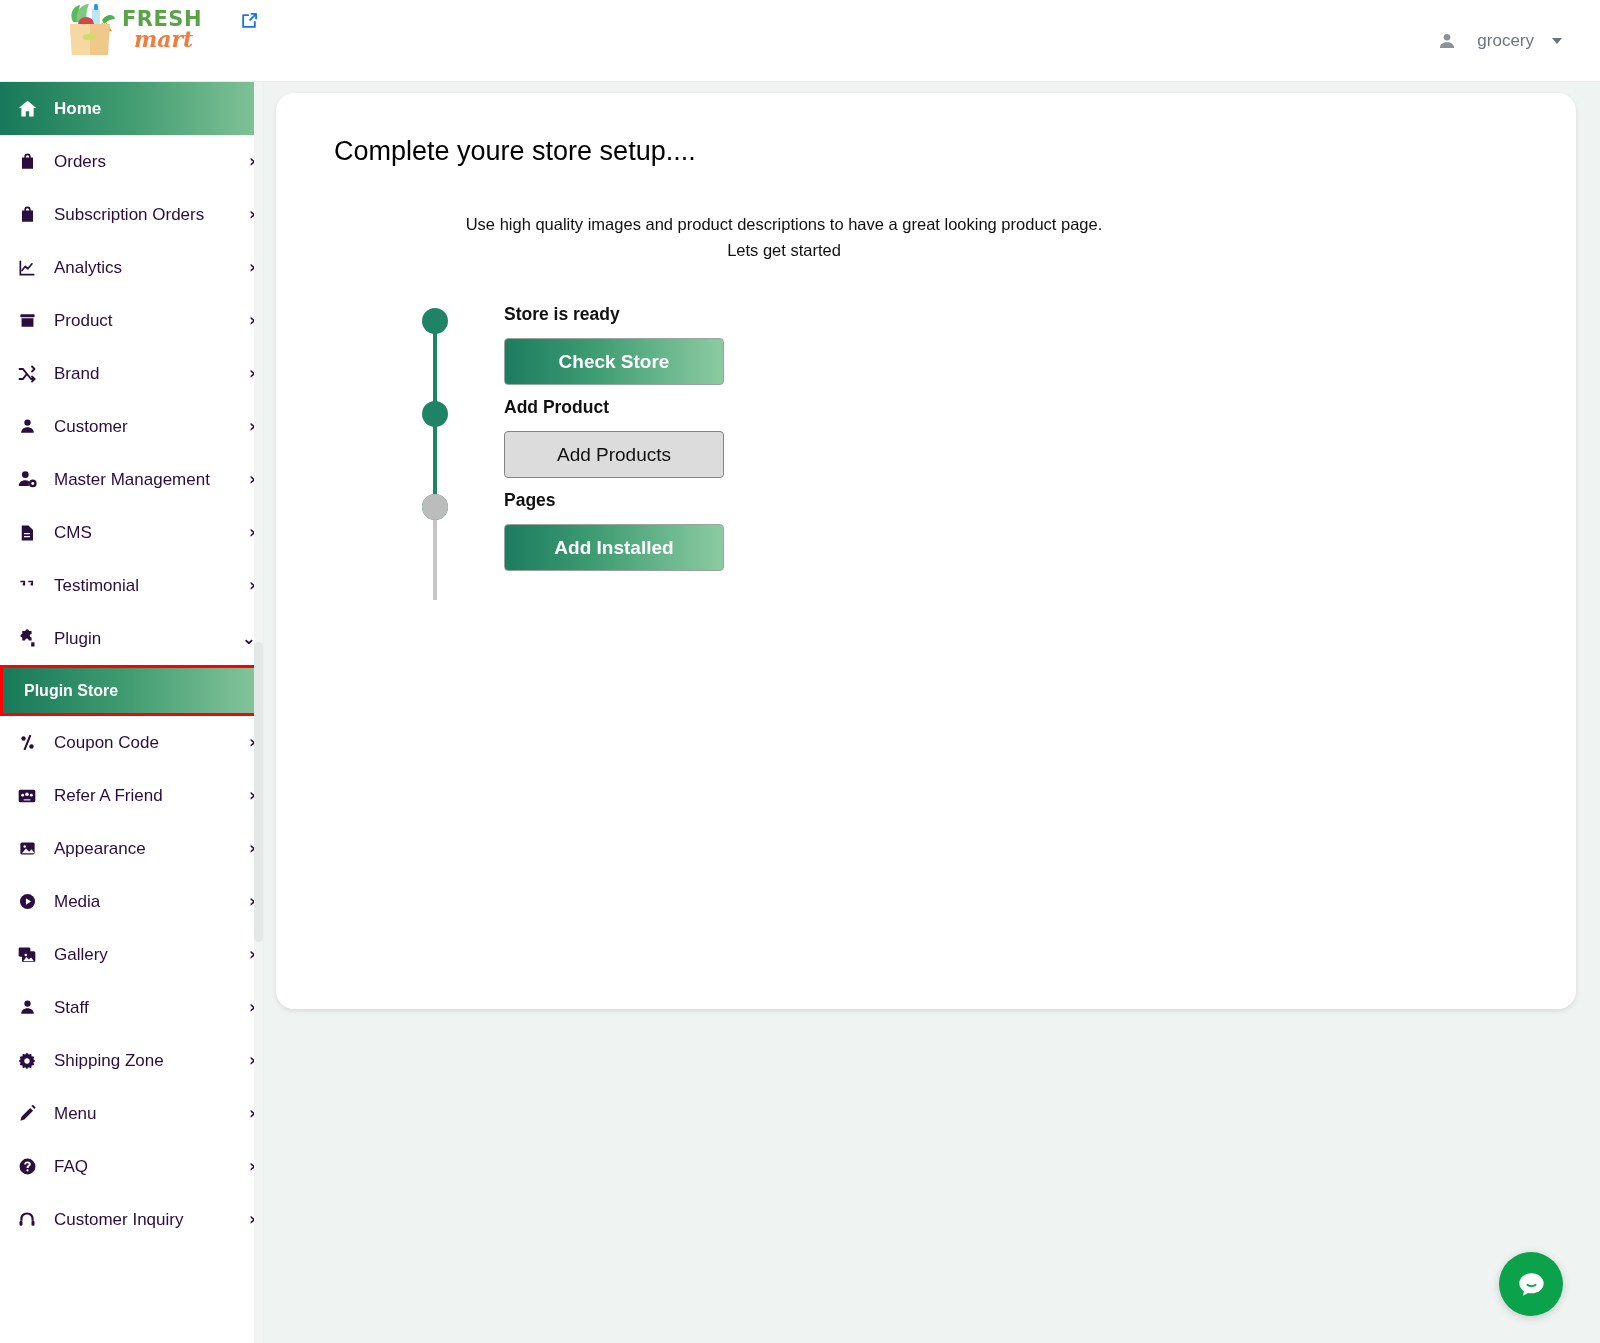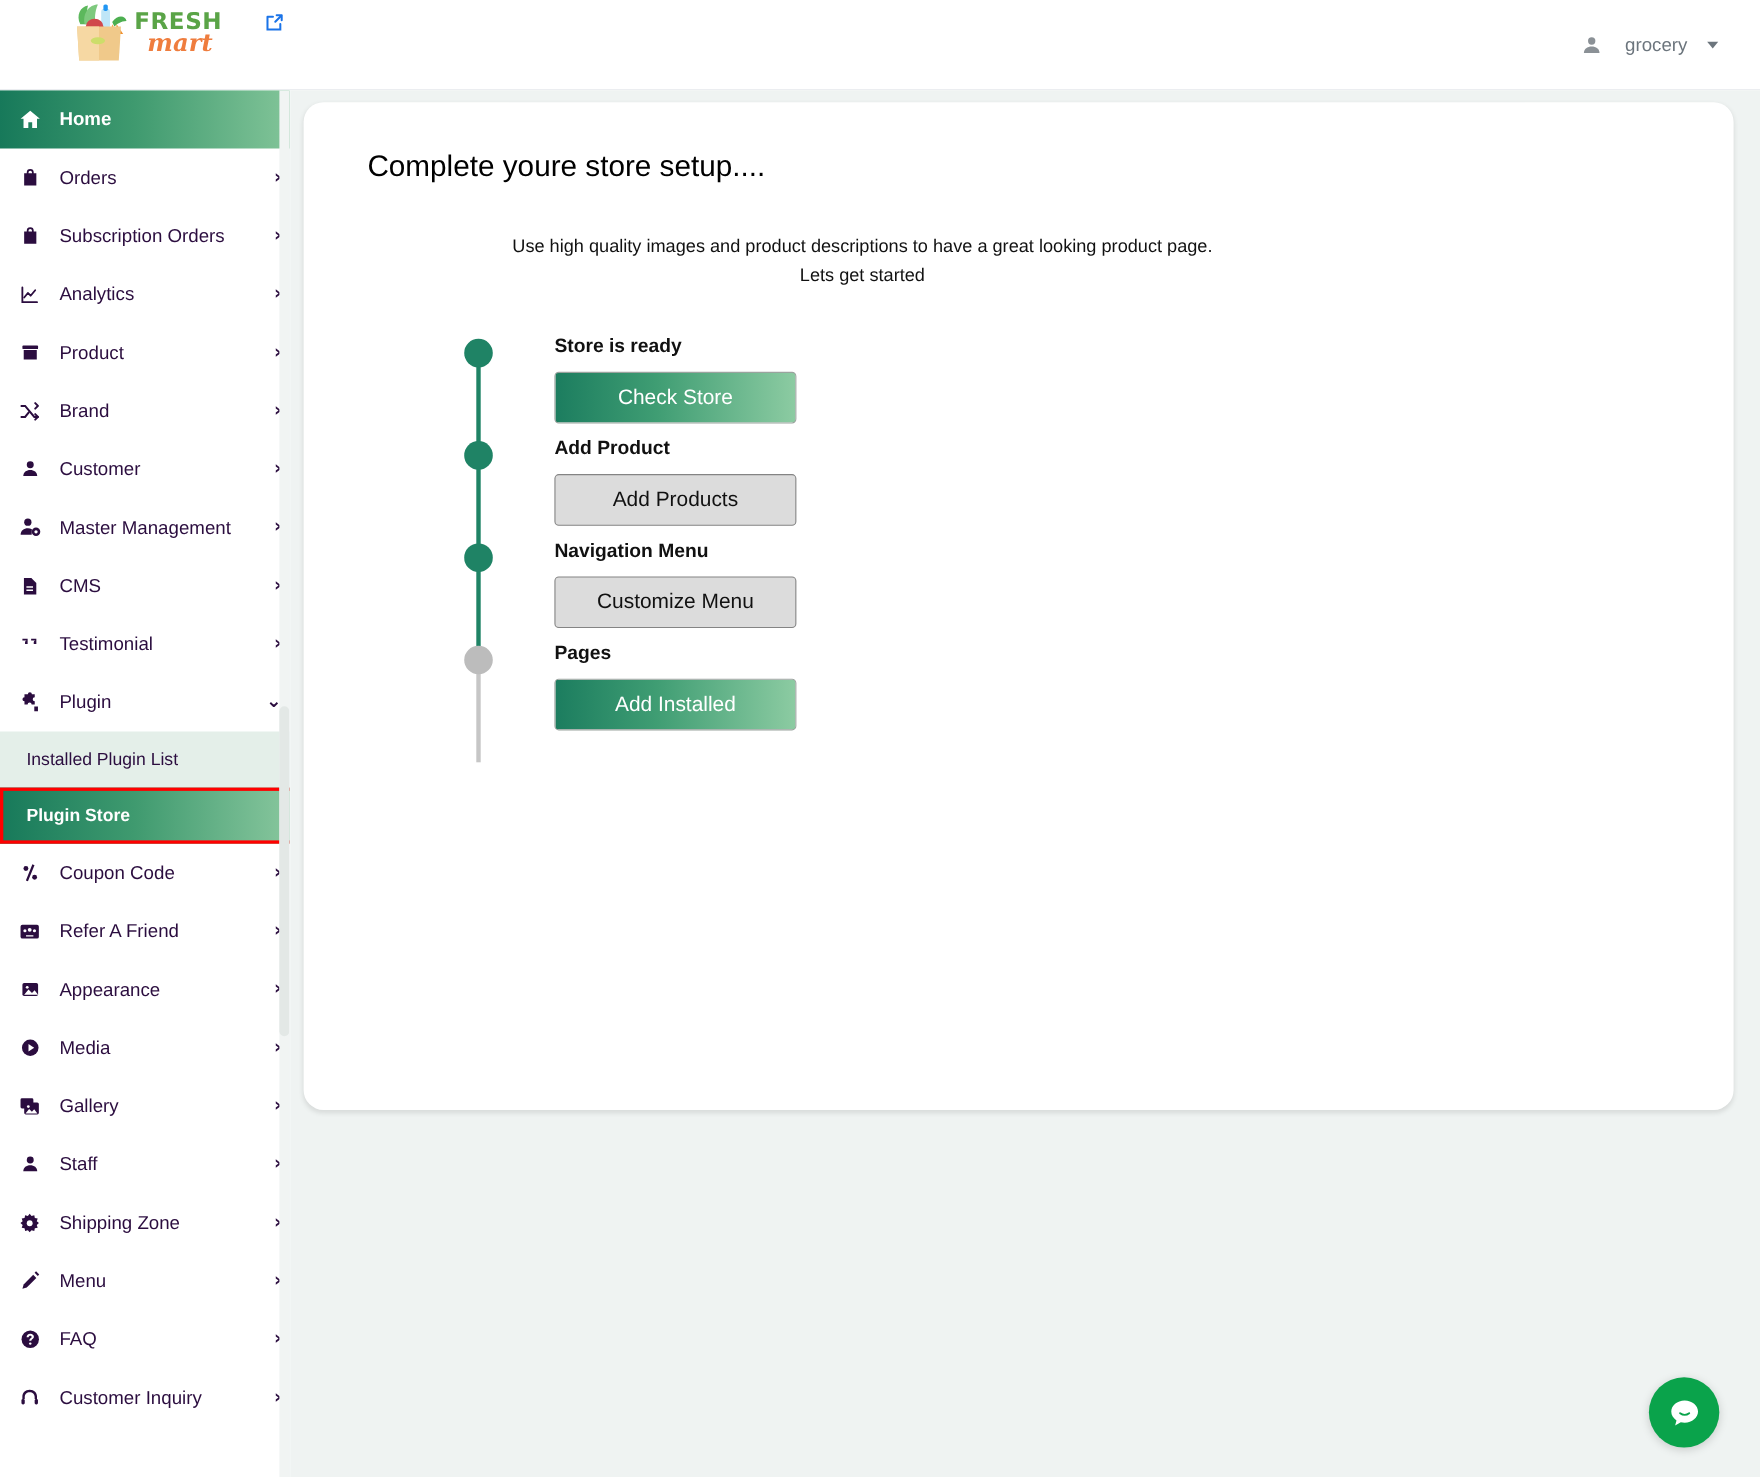--- a/index.html
+++ b/index.html
@@ -143,21 +143,21 @@
   }
   .tl-btn {
     margin-top: 13px; width: 220px; min-height: 47px;
     display: flex; align-items: center; justify-content: center;
     font-size: 19px; border-radius: 4px; cursor: pointer; text-align: center;
     padding: 8px 6px; line-height: 27px;
     font-family: "Liberation Sans", sans-serif;
   }
   .tl-btn.primary {
     background: linear-gradient(to right, #1c7d5f 0%, #3f9d73 42%, #8ccba2 100%);
-    color: #ffffff; border: 1px solid #9aa39e;
+    color: #ffffff; border: 1px solid #9aa39e; font-weight: bold;
   }
   .tl-btn.secondary {
     background: #dcdcdc; color: #111111; border: 1px solid #848484;
   }
 
   
   .chat-fab {
     position: absolute; right: 37px; bottom: 27px;
     width: 64px; height: 64px; border-radius: 50%;
     background: #0aa34b; display: flex; align-items: center; justify-content: center;
@@ -337,23 +337,20 @@
           <svg width="20" height="20" viewBox="0 0 24 24" fill="currentColor">
             <path d="M10 2.5 a2.2 2.2 0 0 1 4.4 0 h3.1 v3.4 a2.2 2.2 0 0 0 0 4.4 v3.4 h-3.4 a2.2 2.2 0 0 0-4.4 0 H6.3 v-3.4 a2.2 2.2 0 0 1 0-4.4 V2.5 Z"></path>
             <path d="M17 16 h4 v5 h-4 Z"></path>
           </svg>
         </span>
         <span class="sb-label">Plugin</span>
         <span class="chev">⌄</span>
       </div>
 
       <div class="sb-sub-group">
-        <div class="sb-sub">
-          <span class="sb-sub-label">Installed Plugin List</span>
-        </div>
         <div class="sb-sub active">
           <span class="sb-sub-label">Plugin Store</span>
           <span class="highlight-box"></span>
         </div>
       </div>
 
       <div class="sb-item">
         <span class="sb-ico">
           <svg width="19" height="19" viewBox="0 0 24 24" fill="currentColor">
             <circle cx="7" cy="7" r="2.8"></circle>
@@ -512,24 +509,20 @@
             <div class="tl-head">Add Product</div>
             <div class="tl-btn secondary">Add Products</div>
           </div>
         </div>
 
         <div class="tl-row">
           <div class="tl-rail">
             <span class="tl-line"></span>
             <span class="tl-dot"></span>
           </div>
-          <div class="tl-body">
-            <div class="tl-head">Navigation Menu</div>
-            <div class="tl-btn secondary">Customize Menu</div>
-          </div>
         </div>
 
         <div class="tl-row">
           <div class="tl-rail">
             <span class="tl-line pending"></span>
             <span class="tl-dot pending"></span>
           </div>
           <div class="tl-body">
             <div class="tl-head">Pages</div>
             <div class="tl-btn primary">Add Installed</div>

